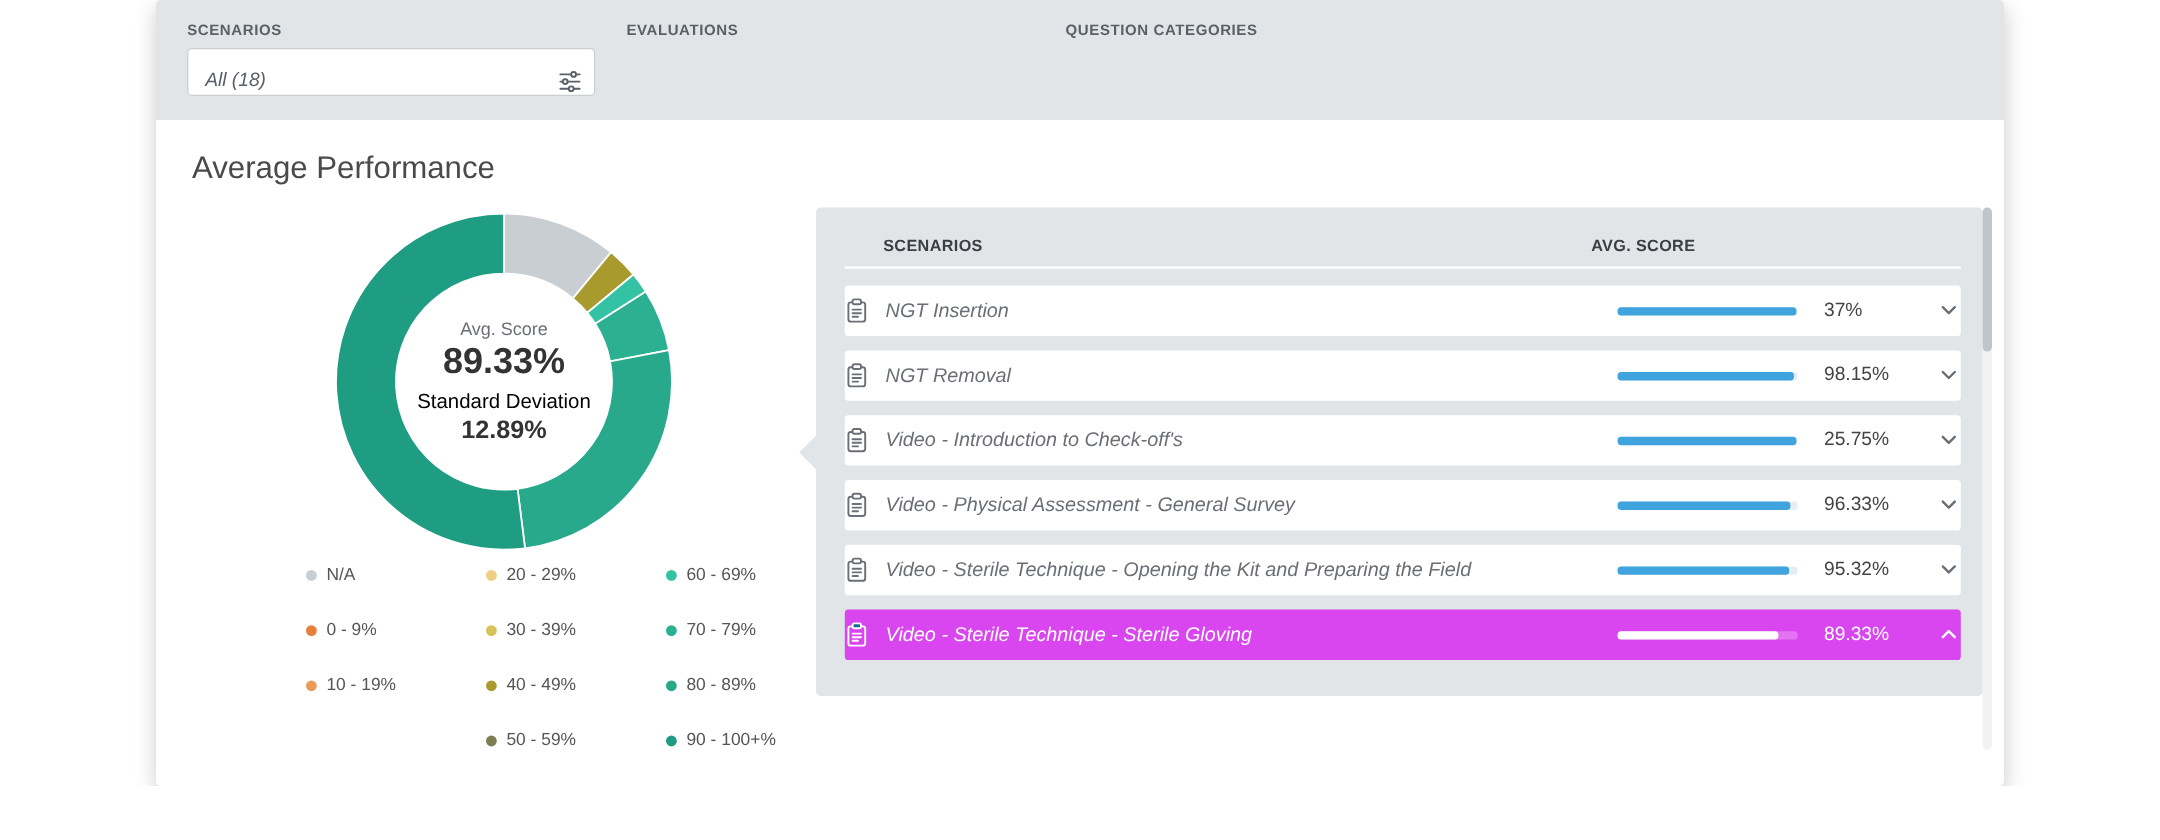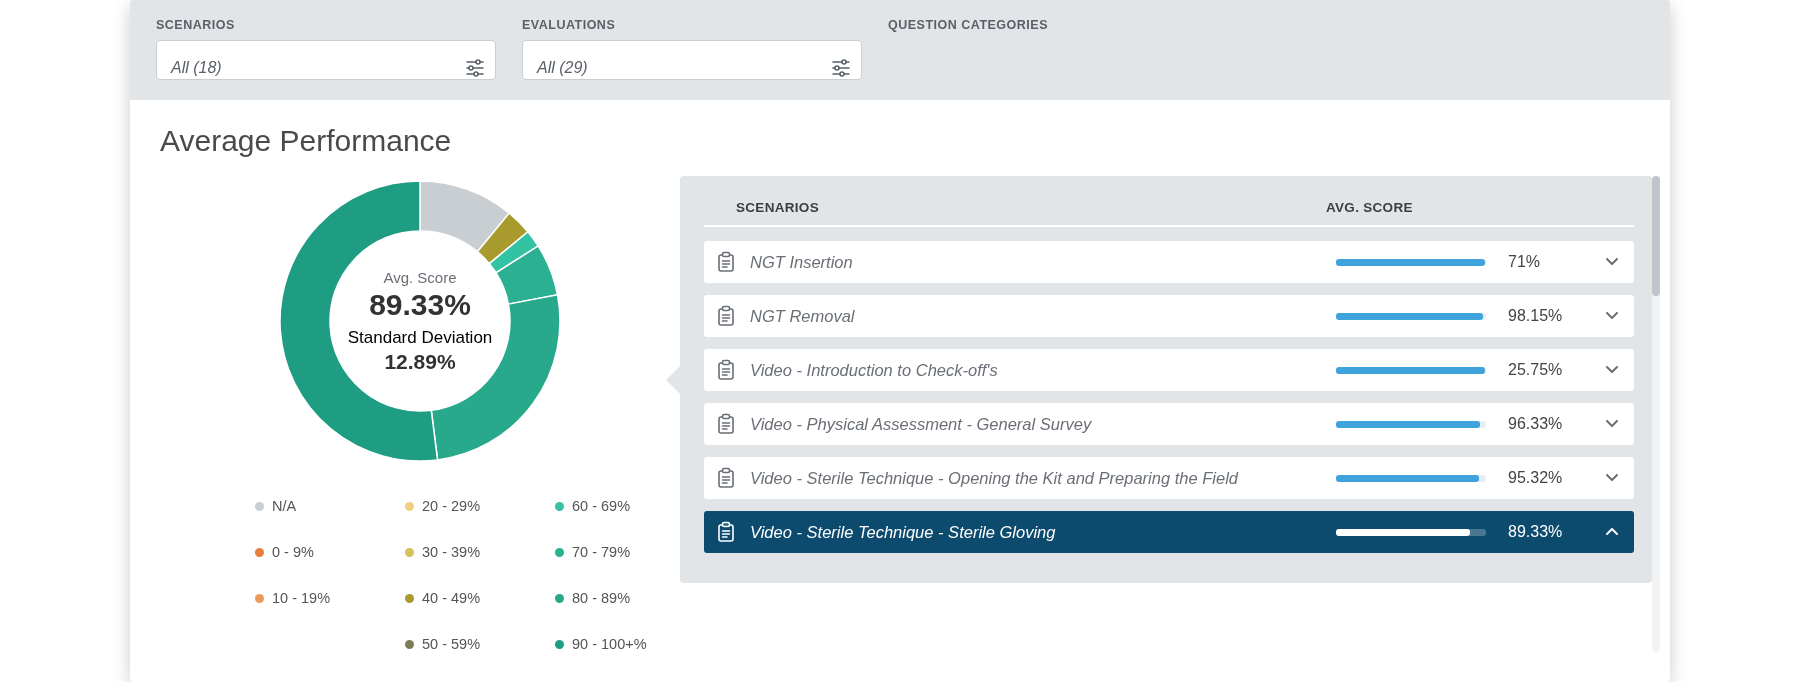--- a/index.html
+++ b/index.html
@@ -47,21 +47,21 @@
   .filter-value { color: #5a6068; font-size: 16px; font-style: italic; }
   .sliders-icon svg { display:block; }
 
   
   .body-area {
     display: flex;
     padding: 26px 18px 30px 30px;
     position: relative;
   }
   .page-title {
-    font-size: 30px;
+    font-size: 26px;
     font-weight: 400;
     color: #4a4a4a;
     margin-bottom: 18px;
   }
   .left-col { width: 520px; }
   .right-col { flex: 1; position: relative; }
 
   
   .donut-wrap { display:flex; flex-direction:column; align-items:center; }
   .donut-box { position:relative; width:290px; height:290px; }
@@ -69,21 +69,21 @@
     position:absolute; inset:0;
     display:flex; flex-direction:column; align-items:center; justify-content:center;
     text-align:center;
   }
   .donut-center .lbl { font-size:15px; color:#6a6f76; }
   .donut-center .big { font-size:30px; font-weight:700; color:#333; margin:2px 0 6px; }
   .donut-center .lbl2 { font-size:17px; color:#000000; }
   .donut-center .big2 { font-size:21px; font-weight:700; color:#333; margin-top:2px; }
 
   .legend {
-    margin-top: 32px;
+    margin-top: 8px;
     display: grid;
     grid-template-columns: repeat(3, 120px);
     row-gap: 10px;
     column-gap: 6px;
     margin-left: 90px;
     gap: 30px;
   }
   .legend-item { display:flex; align-items:center; gap:8px; font-size:14.5px; color:#555; }
   .dot { width:9px; height:9px; border-radius:50%; }
 
@@ -122,26 +122,26 @@
     margin-bottom:14px;
   }
   .panel-headers .h-name{ flex:1; }
   .panel-headers .h-score{ width:300px; }
 
   .row{
     background:#fff;
     border-radius:3px;
     display:flex;
     align-items:center;
-    padding: 10px 12px;
+    padding: 10px 0;
     margin-bottom:12px;
     gap:14px;
   }
   .row.selected{
-    background:#0c4a6e;
+    background:#d946ef;
     color:#fff;
   }
   .row .clip svg{ display:block; }
   .row .name{ flex:1; font-size:16.5px; color:#6a6f76; font-style: italic; }
   .row.selected .name{ color:#fff; }
   .row .bar{
     width:150px; height:7px; border-radius:3px;
     background:#e6eef5; position:relative; overflow:visible;
     margin-right: 8px;
   }
@@ -173,33 +173,20 @@
             <line x1="2" y1="9" x2="18" y2="9"></line>
               <circle cx="6" cy="9" r="2" fill="#fff"></circle>
             <line x1="2" y1="15" x2="18" y2="15"></line>
               <circle cx="11" cy="15" r="2" fill="#fff"></circle>
           </svg>
         </span>
       </div>
     </div>
     <div class="filter-group eval">
       <div class="filter-label">EVALUATIONS</div>
-      <div class="filter-input-wrap">
-        <span class="filter-value">All (29)</span>
-        <span class="sliders-icon">
-          <svg width="20" height="18" viewBox="0 0 20 18" stroke="#5a6068" stroke-width="1.6" fill="none" stroke-linecap="round">
-            <line x1="2" y1="3" x2="18" y2="3"></line>
-              <circle cx="13" cy="3" r="2" fill="#fff"></circle>
-            <line x1="2" y1="9" x2="18" y2="9"></line>
-              <circle cx="6" cy="9" r="2" fill="#fff"></circle>
-            <line x1="2" y1="15" x2="18" y2="15"></line>
-              <circle cx="11" cy="15" r="2" fill="#fff"></circle>
-          </svg>
-        </span>
-      </div>
     </div>
     <div class="filter-group qcat">
       <div class="filter-label">QUESTION CATEGORIES</div>
     </div>
   </div>
 
   <div style="padding: 24px 18px 0 30px;">
     <div class="page-title">Average Performance</div>
   </div>
 
@@ -292,21 +279,21 @@
                   <rect x="6.5" y="1.5" width="7" height="4" rx="1.5" fill="#fff"></rect>
                   <line x1="6.5" y1="10" x2="13.5" y2="10"></line>
                   <line x1="6.5" y1="13" x2="13.5" y2="13"></line>
                   <line x1="6.5" y1="16" x2="11" y2="16"></line>
                 </svg>
               </span>
               <span class="name">NGT Insertion</span>
               <span class="bar">
                 <span class="fill" style="width:99%"></span>
               </span>
-              <span class="score">71%</span>
+              <span class="score">37%</span>
               <span class="chev">
                 <svg width="14" height="10" viewBox="0 0 14 10" fill="none" stroke="currentColor" stroke-width="2" stroke-linecap="round" stroke-linejoin="round">
                   <polyline points="2,2 7,7 12,2"></polyline>
                 </svg>
               </span>
             </div>
             <div class="row">
               <span class="clip">
                 <svg width="20" height="22" viewBox="0 0 20 22" fill="none" stroke="#6a6f76" stroke-width="1.6" stroke-linecap="round" stroke-linejoin="round">
                   <rect x="3" y="4" width="14" height="16" rx="2"></rect>

